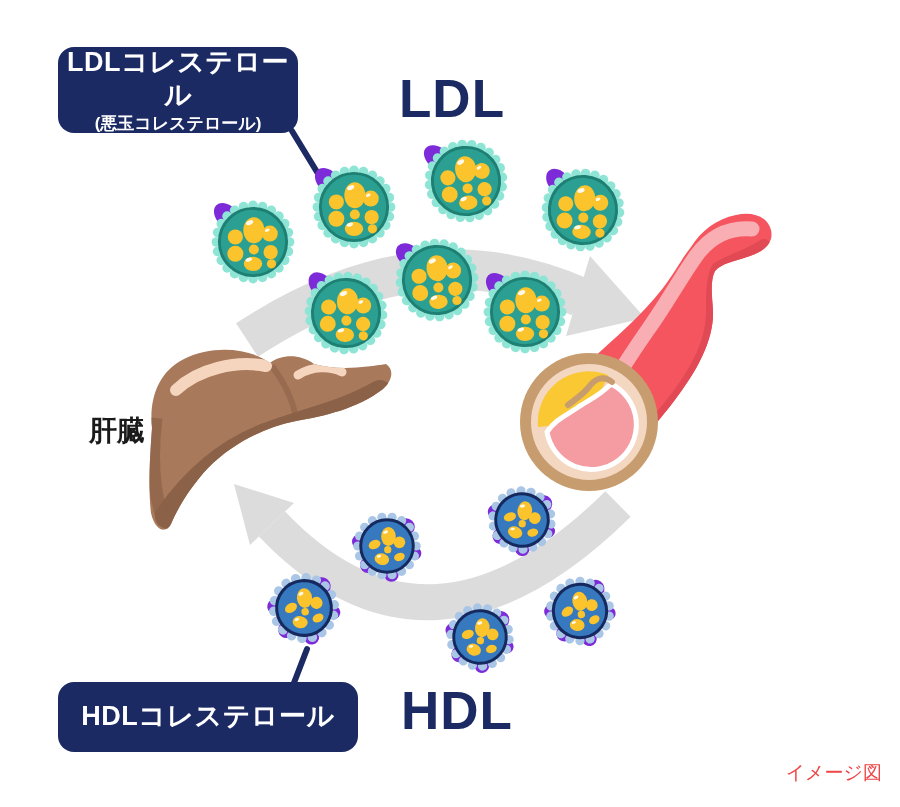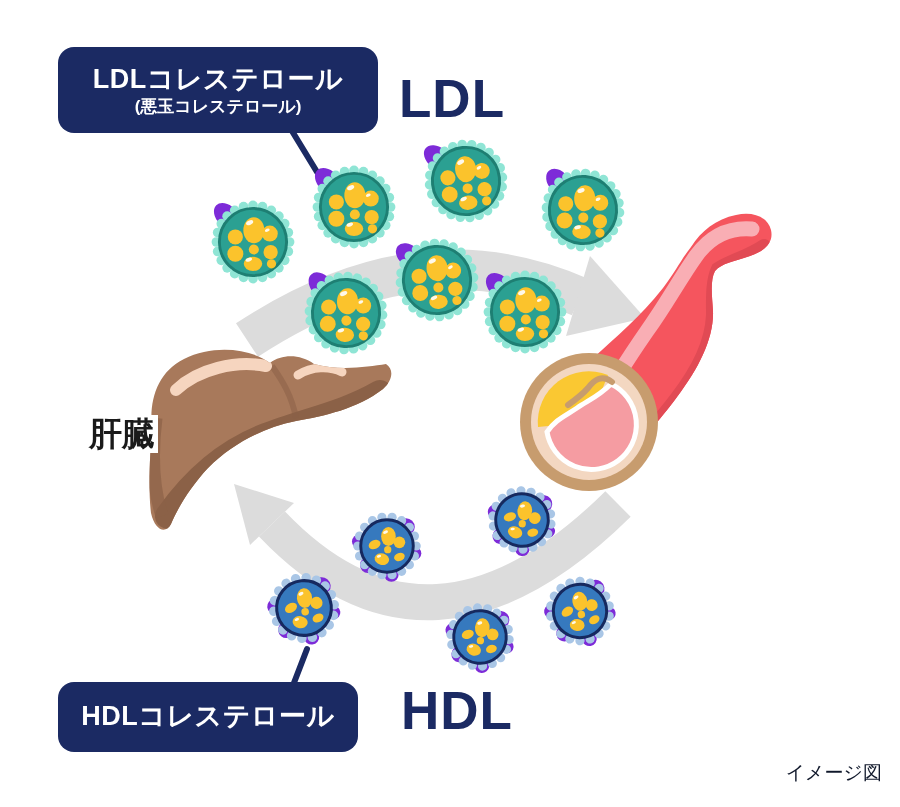--- a/index.html
+++ b/index.html
@@ -32,23 +32,23 @@
   .curl{stroke:var(--vessel-wall-tan);fill:none;}
   .tail{stroke:var(--navy);stroke-width:6;stroke-linecap:round;}
 
   .callout{position:absolute;background:var(--navy);color:#ffffff;border-radius:16px;
            display:flex;flex-direction:column;align-items:center;justify-content:center;
            text-align:center;line-height:1.25;}
   .callout .t1{font-size:27px;font-weight:800;letter-spacing:.5px;}
   .callout .t2{font-size:17px;font-weight:800;}
   .heading{position:absolute;color:var(--navy);font-size:53px;font-weight:800;
            letter-spacing:1px;line-height:1;}
-  .organ-label{position:absolute;left:86px;top:415px;font-size:33px;font-weight:700;
+  .organ-label{position:absolute;left:86px;top:415px;font-size:28px;font-weight:700;
            color:var(--text-black);background:#ffffff;padding:1px 3px;line-height:1.1;}
-  .caption{position:absolute;right:18px;top:760px;font-size:19px;color:#0f172a;}
+  .caption{position:absolute;right:18px;top:760px;font-size:19px;color:#ef4444;}
 </style>
 </head>
 <body>
 
 <div class="stage">
 
 <svg width="900" height="807" viewBox="0 0 900 807">
   <defs>
 
     <g id="ldl-proto">
@@ -199,21 +199,21 @@
 
   <g>
     <use href="#hdl-proto" transform="translate(387 546) scale(0.73)"></use>
     <use href="#hdl-proto" transform="translate(522 520) scale(0.73) rotate(8)"></use>
     <use href="#hdl-proto" transform="translate(304 608) scale(0.76) rotate(-6)"></use>
     <use href="#hdl-proto" transform="translate(480 637) scale(0.73) rotate(5)"></use>
     <use href="#hdl-proto" transform="translate(580 611) scale(0.74) rotate(-10)"></use>
   </g>
 </svg>
 
-<div class="callout" style="left:58px;top:47px;width:320px;height:86px;">
+<div class="callout" style="left:58px;top:47px;width:240px;height:86px;">
   <div class="t1">LDLコレステロール</div>
   <div class="t2">(悪玉コレステロール)</div>
 </div>
 
 <div class="callout" style="left:58px;top:682px;width:300px;height:70px;">
   <div class="t1">HDLコレステロール</div>
 </div>
 
 <div class="heading" style="left:401px;top:684px;">HDL</div>
 <div class="heading" style="left:399px;top:72px;">LDL</div>

